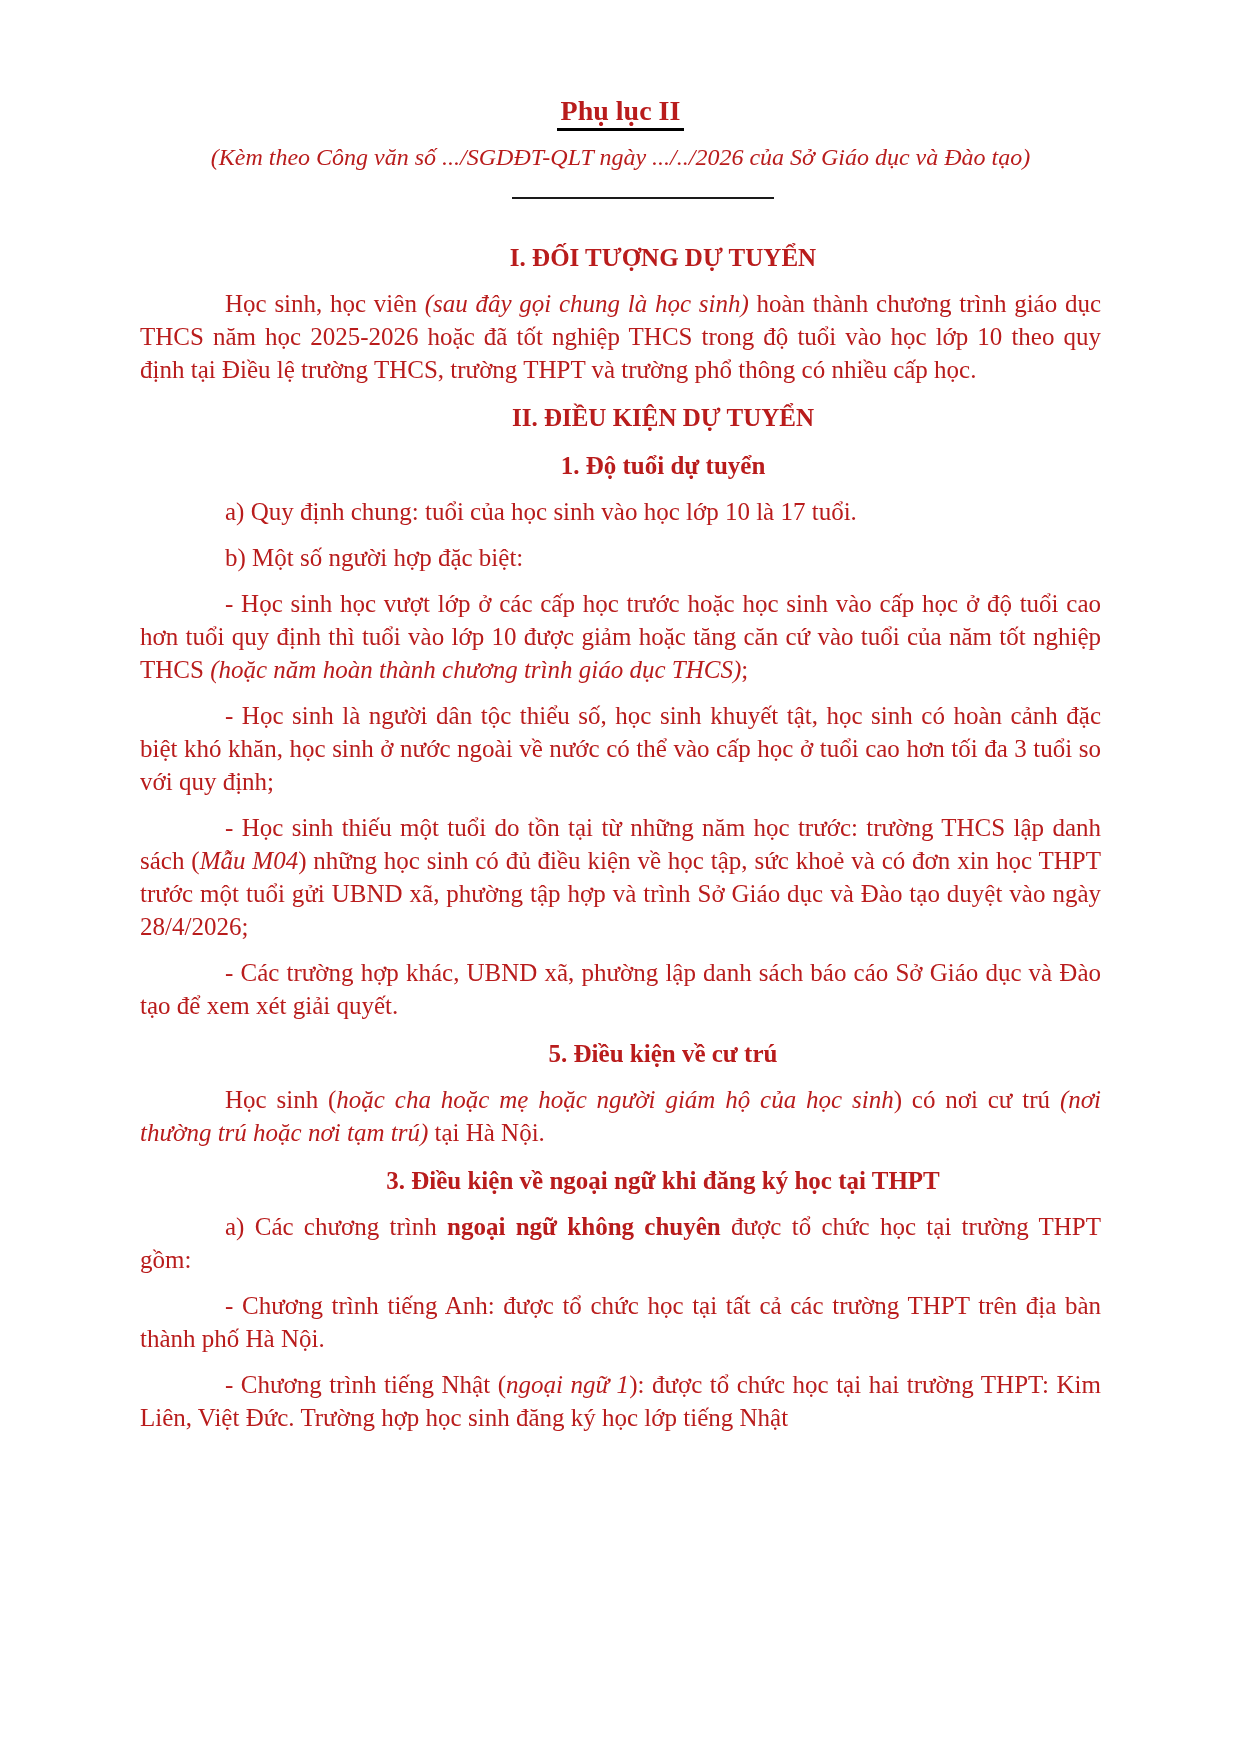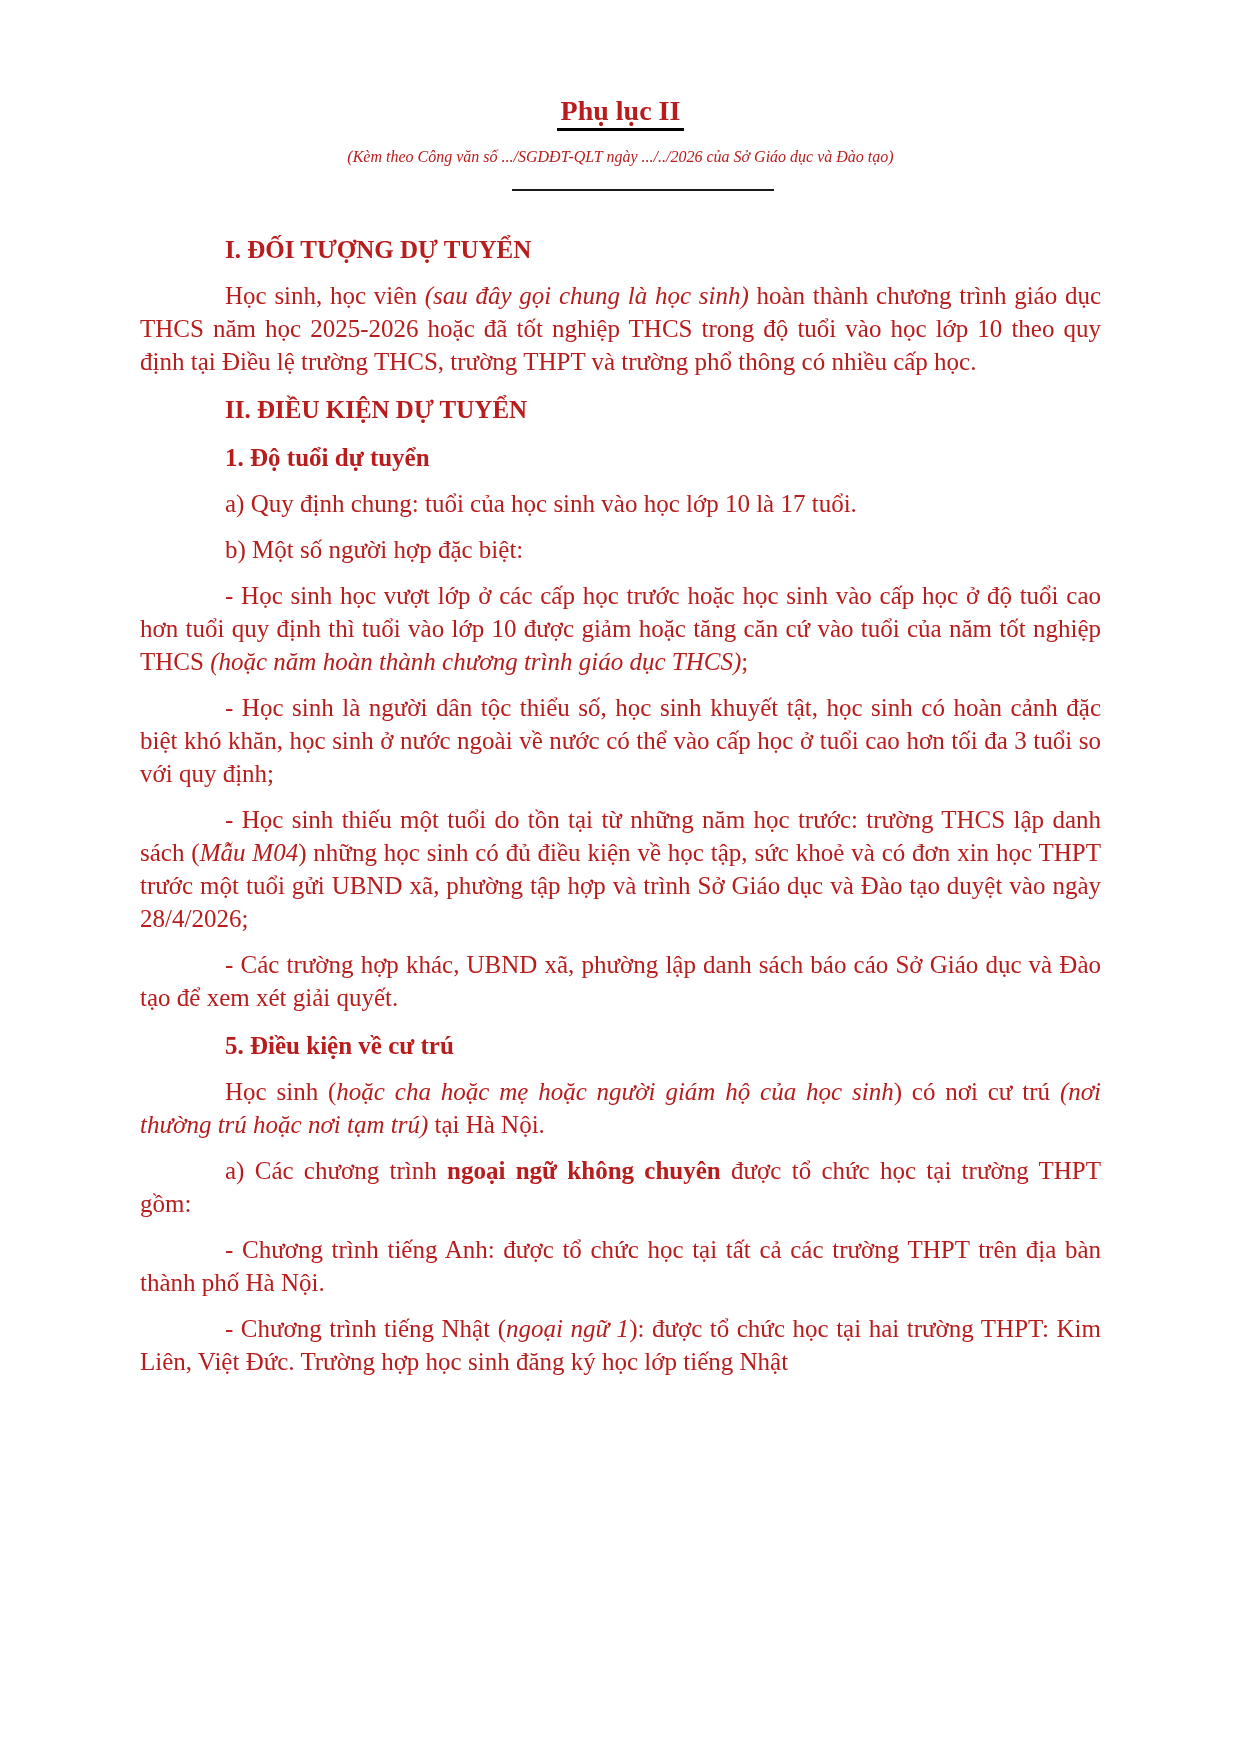--- a/index.html
+++ b/index.html
@@ -34,21 +34,21 @@
   .doc-title {
     text-align: center;
     font-weight: bold;
     font-size: 28px;
     line-height: 39px;
     margin: 16px 0 0 0;
   }
   .subtitle {
     text-align: center;
     font-style: italic;
-    font-size: 16px;
+    font-size: 24px;
     line-height: 32px;
     margin-top: 10px;
   }
   .rule {
     width: 262px;
     height: 0;
     border-top: 2px solid #1a1a1a;
     margin: 6px auto 0 auto;
     transform: translateX(22px);
   }
@@ -56,21 +56,21 @@
     margin-top: 42px;
   }
   .doc-body p {
     margin: 0 0 13px 0;
     text-indent: 85px;
     text-align: justify;
     line-height: 33px;
   }
   .doc-body p.heading {
     font-weight: bold;
-    text-align: left;
+    text-align: center;
     margin-top: 15px;
   }
   .doc-body p:last-child {
     margin-bottom: 0;
   }
   .i { font-style: italic; }
   .b { font-weight: bold; }
 </style>
 </head>
 <body>
@@ -89,17 +89,18 @@
       <p class="heading"><span>II. ĐIỀU KIỆN DỰ TUYỂN</span></p>
       <p class="heading"><span>1. Độ tuổi dự tuyển</span></p>
       <p class="para"><span>a) Quy định chung: tuổi của học sinh vào học lớp 10 là 17 tuổi.</span></p>
       <p class="para"><span>b) Một số người hợp đặc biệt:</span></p>
       <p class="para"><span>- Học sinh học vượt lớp ở các cấp học trước hoặc học sinh vào cấp học ở độ tuổi cao hơn tuổi quy định thì tuổi vào lớp 10 được giảm hoặc tăng căn cứ vào tuổi của năm tốt nghiệp THCS </span><span class="i">(hoặc năm hoàn thành chương trình giáo dục THCS)</span><span>;</span></p>
       <p class="para"><span>- Học sinh là người dân tộc thiểu số, học sinh khuyết tật, học sinh có hoàn cảnh đặc biệt khó khăn, học sinh ở nước ngoài về nước có thể vào cấp học ở tuổi cao hơn tối đa 3 tuổi so với quy định;</span></p>
       <p class="para"><span>- Học sinh thiếu một tuổi do tồn tại từ những năm học trước: trường THCS lập danh sách (</span><span class="i">Mẫu M04</span><span>) những học sinh có đủ điều kiện về học tập, sức khoẻ và có đơn xin học THPT trước một tuổi gửi UBND xã, phường tập hợp và trình Sở Giáo dục và Đào tạo duyệt vào ngày 28/4/2026;</span></p>
       <p class="para"><span>- Các trường hợp khác, UBND xã, phường lập danh sách báo cáo Sở Giáo dục và Đào tạo để xem xét giải quyết.</span></p>
       <p class="heading"><span>5. Điều kiện về cư trú</span></p>
       <p class="para"><span>Học sinh (</span><span class="i">hoặc cha hoặc mẹ hoặc người giám hộ của học sinh</span><span>) có nơi cư trú </span><span class="i">(nơi thường trú hoặc nơi tạm trú)</span><span> tại Hà Nội.</span></p>
+      <p class="heading"><span>3. Điều kiện về ngoại ngữ khi đăng ký học tại THPT</span></p>
       <p class="para"><span>a) Các chương trình </span><span class="b">ngoại ngữ không chuyên</span><span> được tổ chức học tại trường THPT gồm:</span></p>
       <p class="para"><span>- Chương trình tiếng Anh: được tổ chức học tại tất cả các trường THPT trên địa bàn thành phố Hà Nội.</span></p>
       <p class="para"><span>- Chương trình tiếng Nhật (</span><span class="i">ngoại ngữ 1</span><span>): được tổ chức học tại hai trường THPT: Kim Liên, Việt Đức. Trường hợp học sinh đăng ký học lớp tiếng Nhật</span></p>
     </div>
 </div>
 
 </body></html>

